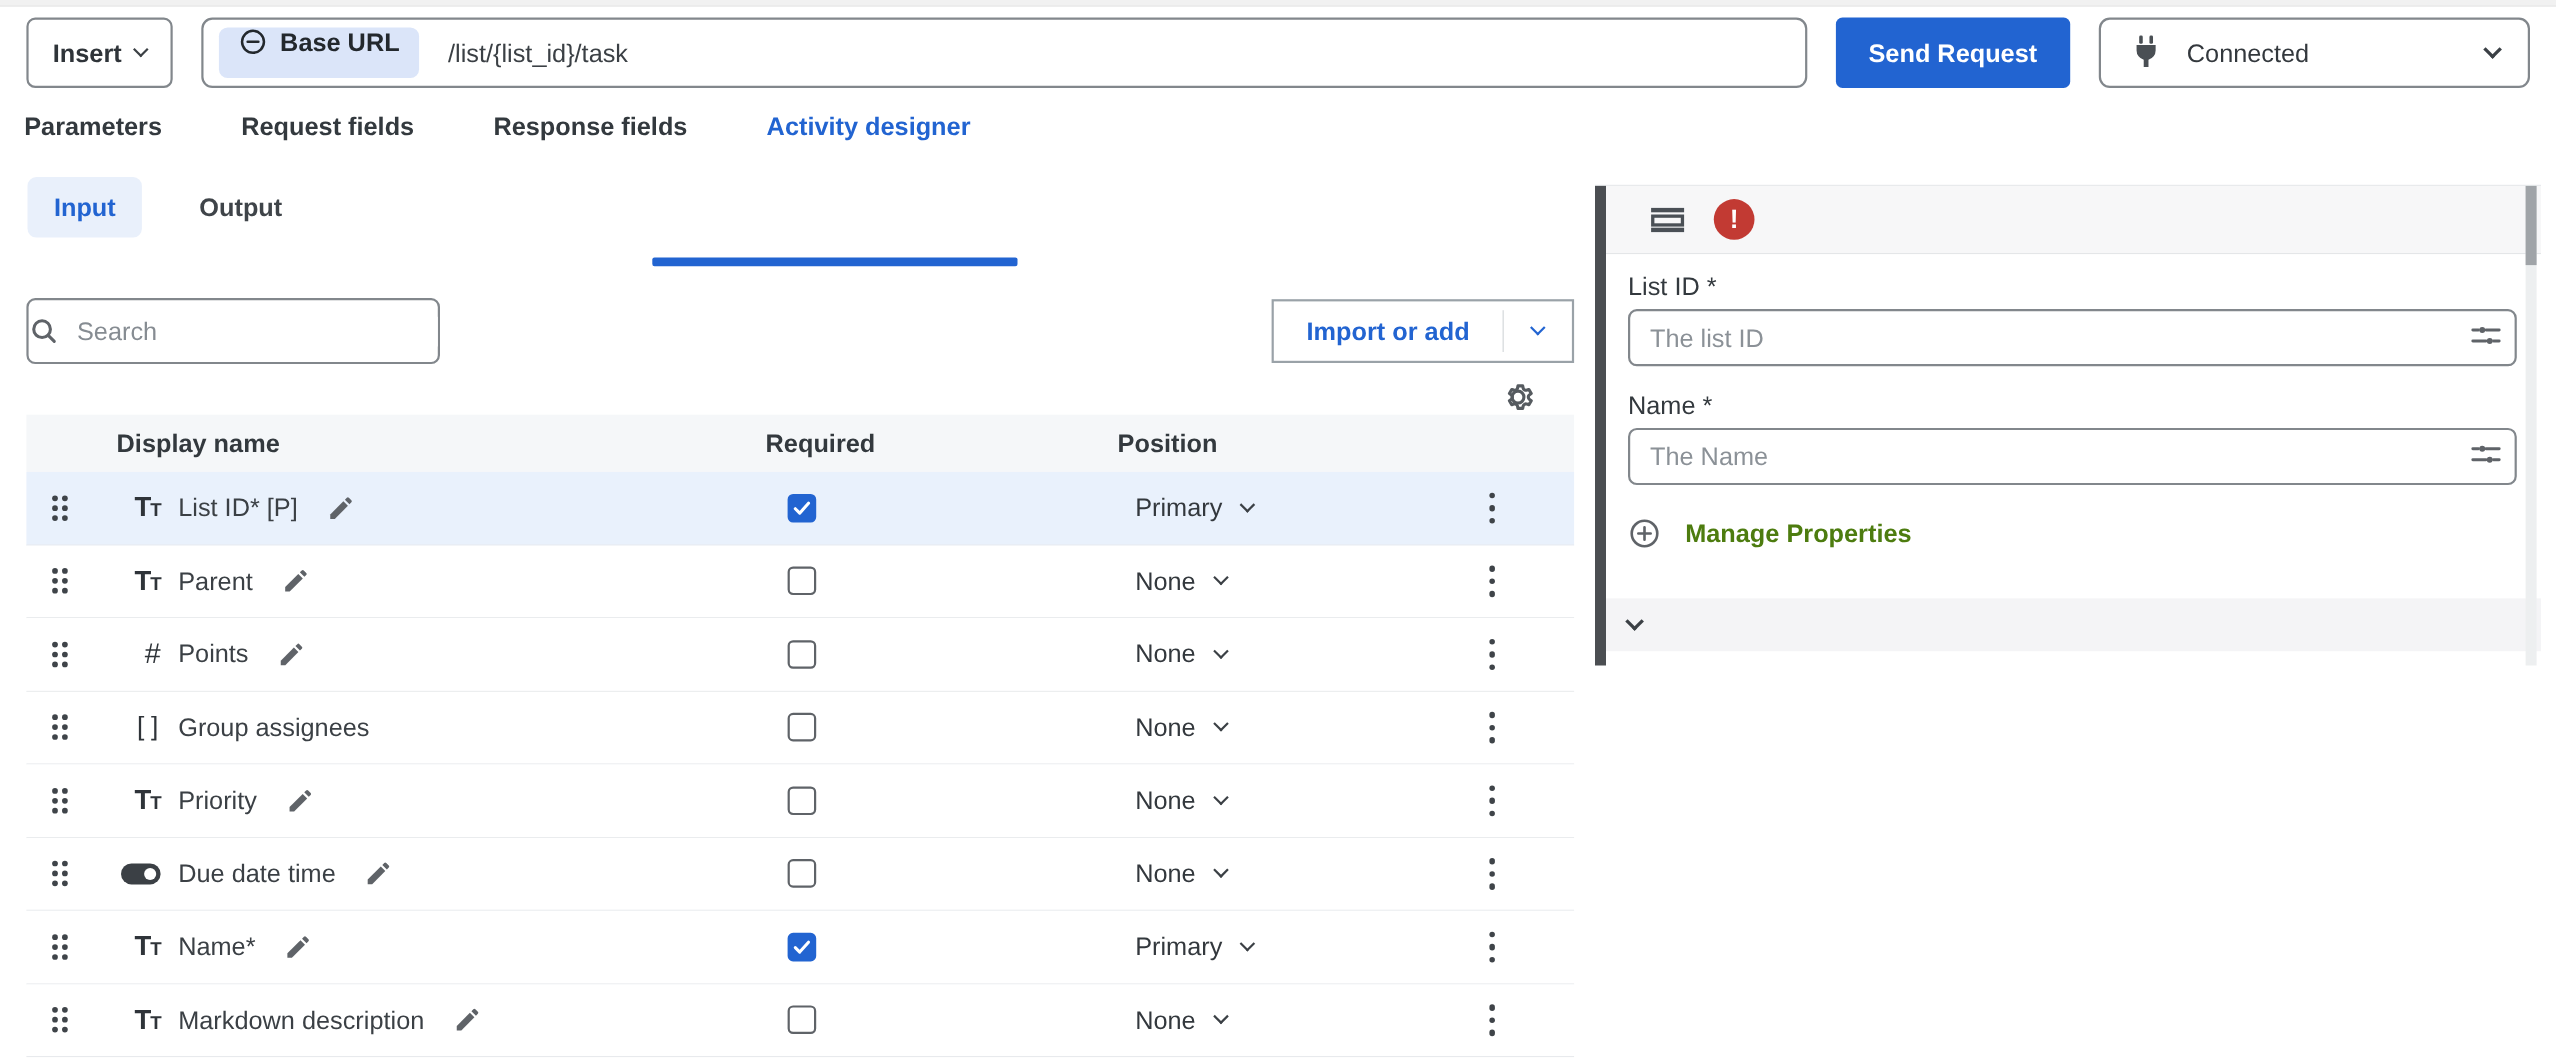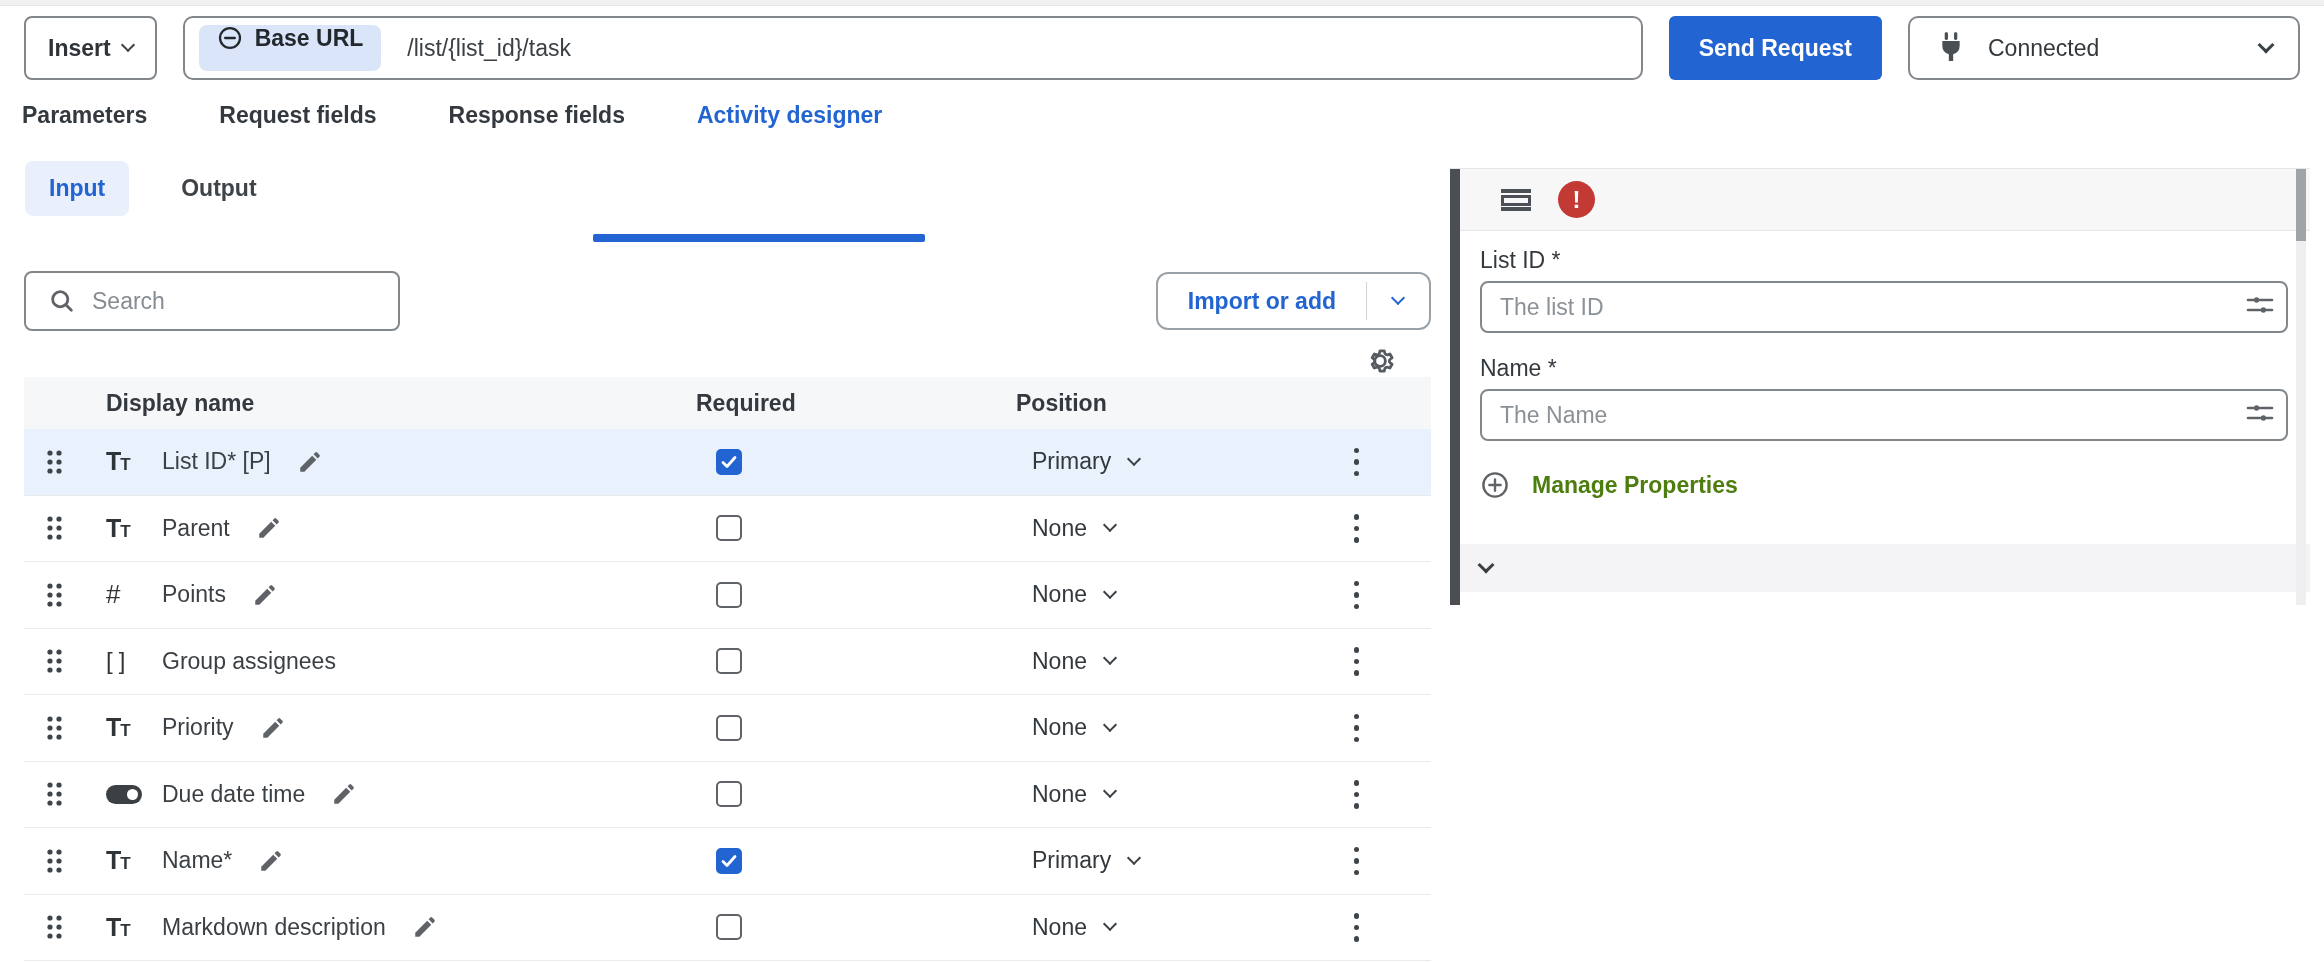--- a/index.html
+++ b/index.html
@@ -35,40 +35,40 @@
   .leftcol { position:relative; width:1450px; }
   .subtabs { display:flex; align-items:flex-start; gap:28px; padding-left:25px; margin-top:17px; }
   .subtab { font-size:23px; font-weight:700; color:#3f4449; padding:14px 24px; border-radius:8px; cursor:pointer; }
   .subtab.active { color:#2264d1; background:#e9f0fb; }
   .gear { position:absolute; left:1360px; top:180px; width:40px; height:40px; display:flex; align-items:center;
     justify-content:center; cursor:pointer; color:#565b60; }
   .gear svg { width:34px; height:34px; }
 
   .searchrow { position:relative; margin-top:55px; height:60px; }
   .searchbox { position:absolute; left:24px; top:0; width:376px; height:60px; border:2px solid #82878c; border-radius:8px;
-    display:flex; align-items:center; gap:16px; padding:0 22px; background:#fff; }
+    display:flex; align-items:center; gap:16px; padding:0 0; background:#fff; }
   .searchbox input { border:none; outline:none; flex:1; font-size:23px; font-family:inherit; color:#3b4045; }
   .searchbox input::placeholder { color:#868c92; }
   .btn-import { position:absolute; right:19px; top:1px; height:58px; display:flex; align-items:center;
-    border:2px solid #9aa2a8; border-radius:12px; background:#fff; cursor:pointer; }
+    border:2px solid #9aa2a8; border-radius:0; background:#fff; cursor:pointer; }
   .btn-import .lbl { font-size:23px; font-weight:700; color:#2264d1; padding:0 30px; }
   .btn-import .div { width:1px; height:38px; background:#d0d4d8; }
   .btn-import .caret { padding:0 26px; color:#2264d1; display:flex; align-items:center; }
 
   
   .table { margin:46px 19px 0 24px; }
   .thead { display:grid; grid-template-columns:60px 590px 320px 310px 1fr; align-items:center; height:52px;
     background:#f5f7f9; padding:0 62px 0 22px; font-size:23px; font-weight:700; color:#33393e; }
   .thead .h1 { grid-column:2; }
   .trow { display:grid; grid-template-columns:60px 590px 320px 310px 1fr; align-items:center; height:66.5px;
     padding:0 62px 0 22px; border-bottom:1px solid #e8eaed; background:#fff; }
   .trow.hl { background:#e9f1fc; }
   .cell-handle { display:flex; align-items:center; cursor:grab; color:#3f4449; }
   .cell-name { display:flex; align-items:center; gap:16px; font-size:23px; color:#3b4045; }
-  .ficon { display:flex; align-items:center; justify-content:flex-start; min-width:40px; color:#2f3439; }
+  .ficon { display:flex; align-items:center; justify-content:flex-end; min-width:40px; color:#2f3439; }
   .tt { font-weight:700; letter-spacing:-1px; }
   .tt .big { font-size:25px; }
   .tt .small { font-size:17px; }
   .hash { font-size:26px; font-weight:500; }
   .arr { font-size:24px; font-weight:500; letter-spacing:2px; }
   .toggle { display:inline-block; width:36px; height:19px; border-radius:10px; background:#3b4045; position:relative; }
   .toggle .knob { position:absolute; right:4px; top:4px; width:11px; height:11px; border-radius:50%; background:#fff; }
   .pencil { display:flex; align-items:center; margin-left:10px; cursor:pointer; color:#5f6368; }
   .cell-req { display:flex; }
   .cb { width:26px; height:26px; margin-left:20px; border:2.5px solid #5f6368; border-radius:5px; background:#fff;

